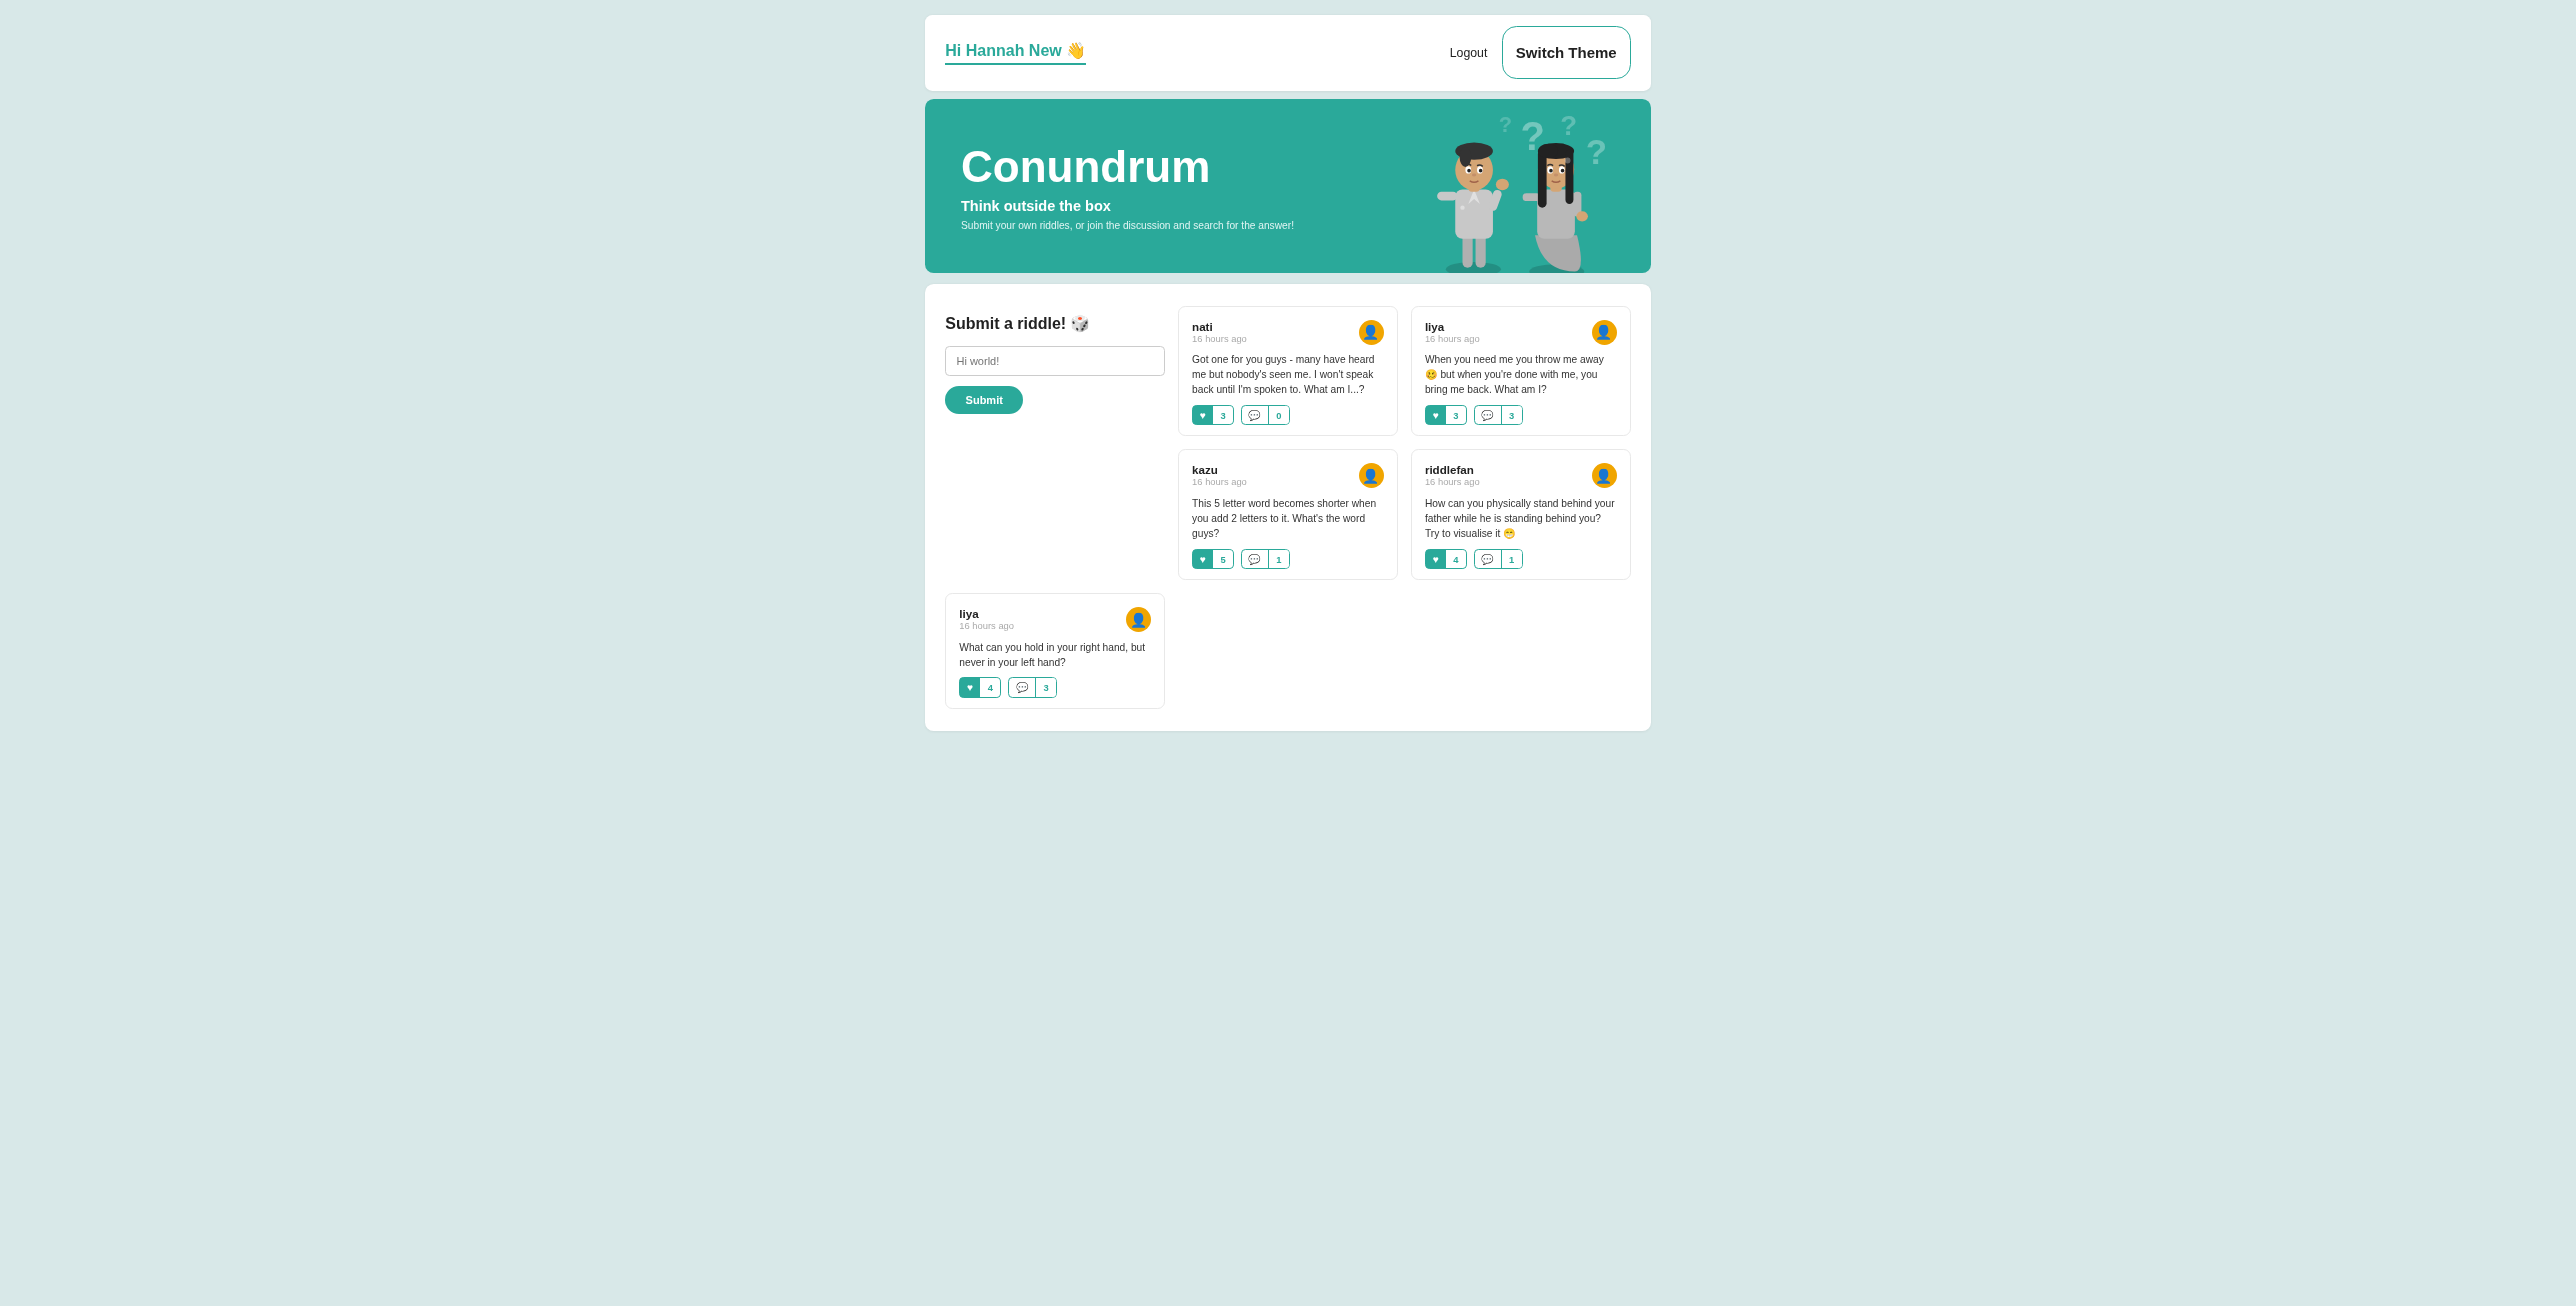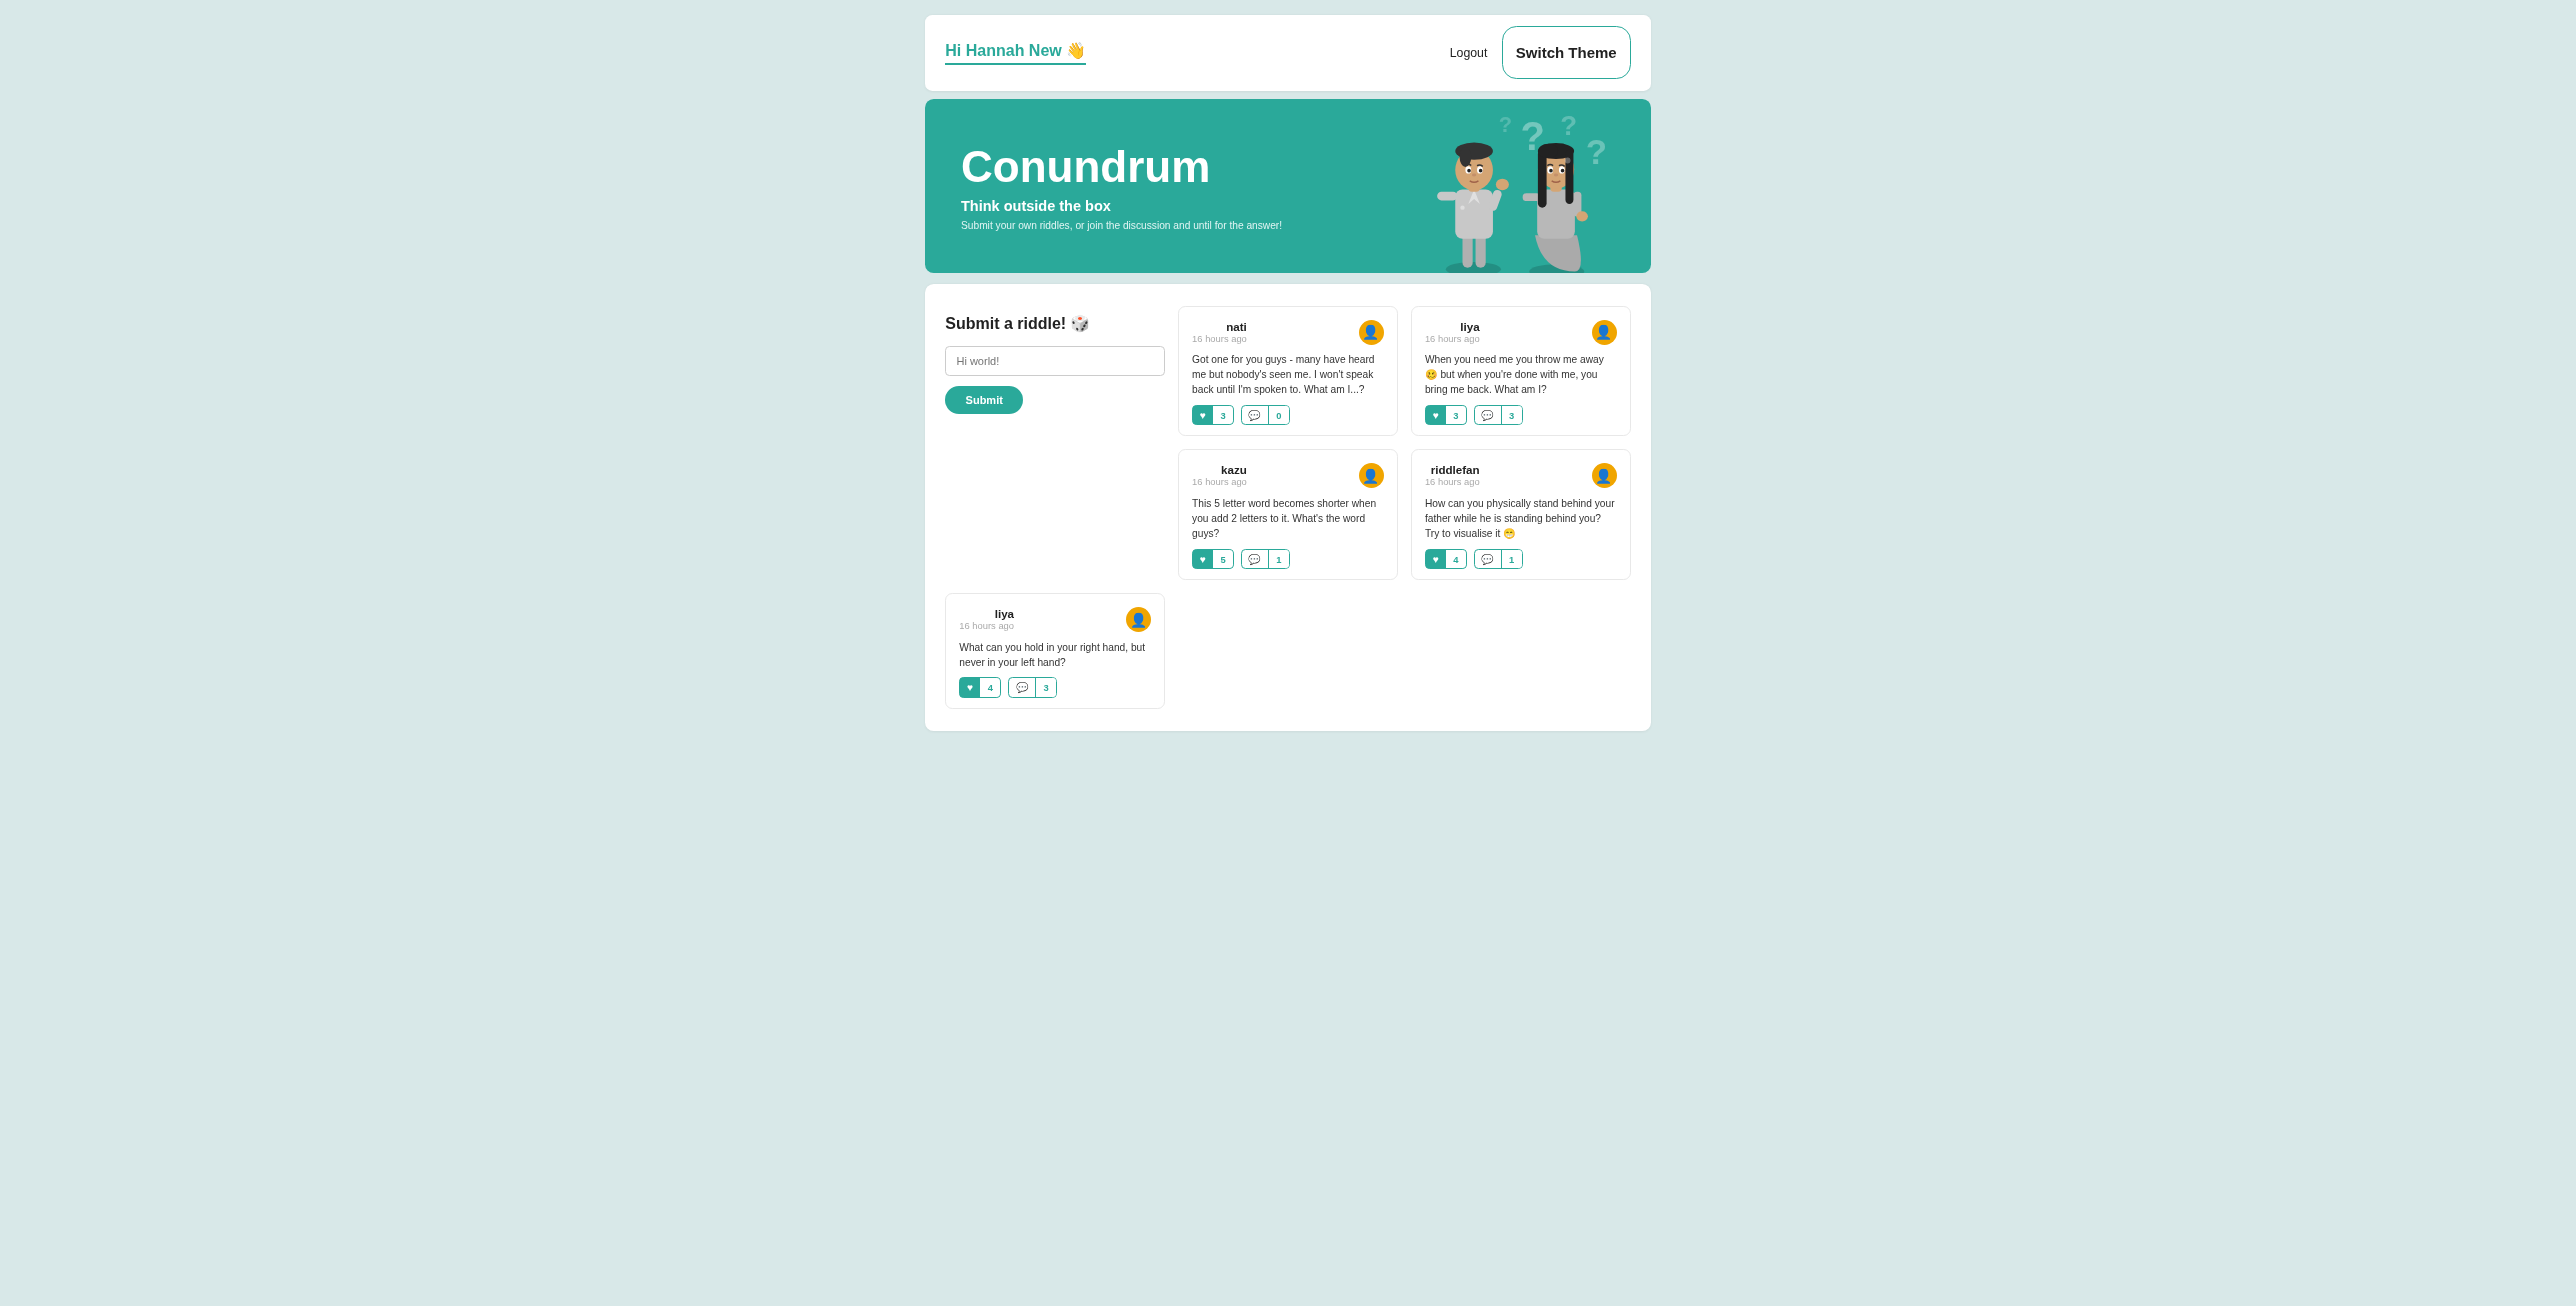--- a/index.html
+++ b/index.html
@@ -154,21 +154,20 @@
       border-radius: 7.3px;
       padding: 13px 13px 10.2px 13px;
       display: flex;
       flex-direction: column;
       gap: 7.3px;
     }
     .card-header {
       display: flex;
       align-items: flex-start;
       justify-content: space-between;
-      text-align: right;
     }
     .card-user {
       display: flex;
       flex-direction: column;
     }
     .card-username {
       font-size: 11.6px;
       font-weight: 700;
       color: #222;
     }
@@ -240,21 +239,21 @@
     <div class="header-right">
       <button class="logout-btn">Logout</button>
       <button class="switch-theme-btn">Switch Theme</button>
     </div>
   </header>
 
   <section class="banner">
     <div class="banner-text">
       <div class="banner-title">Conundrum</div>
       <div class="banner-subtitle">Think outside the box</div>
-      <div class="banner-desc">Submit your own riddles, or join the discussion and until for the answer!</div>
+      <div class="banner-desc">Submit your own riddles, or join the discussion and search for the answer!</div>
     </div>
     <div class="banner-illustration">
 
       <svg class="illustration-svg" viewBox="0 0 320 230" xmlns="http://www.w3.org/2000/svg">
 
         <text x="180" y="60" font-size="55" fill="rgba(255,255,255,0.35)" font-weight="bold">?</text>
         <text x="235" y="40" font-size="38" fill="rgba(255,255,255,0.25)" font-weight="bold">?</text>
         <text x="270" y="80" font-size="48" fill="rgba(255,255,255,0.3)" font-weight="bold">?</text>
         <text x="150" y="35" font-size="30" fill="rgba(255,255,255,0.2)" font-weight="bold">?</text>
         <text x="205" y="110" font-size="22" fill="rgba(255,255,255,0.2)" font-weight="bold">?</text>

